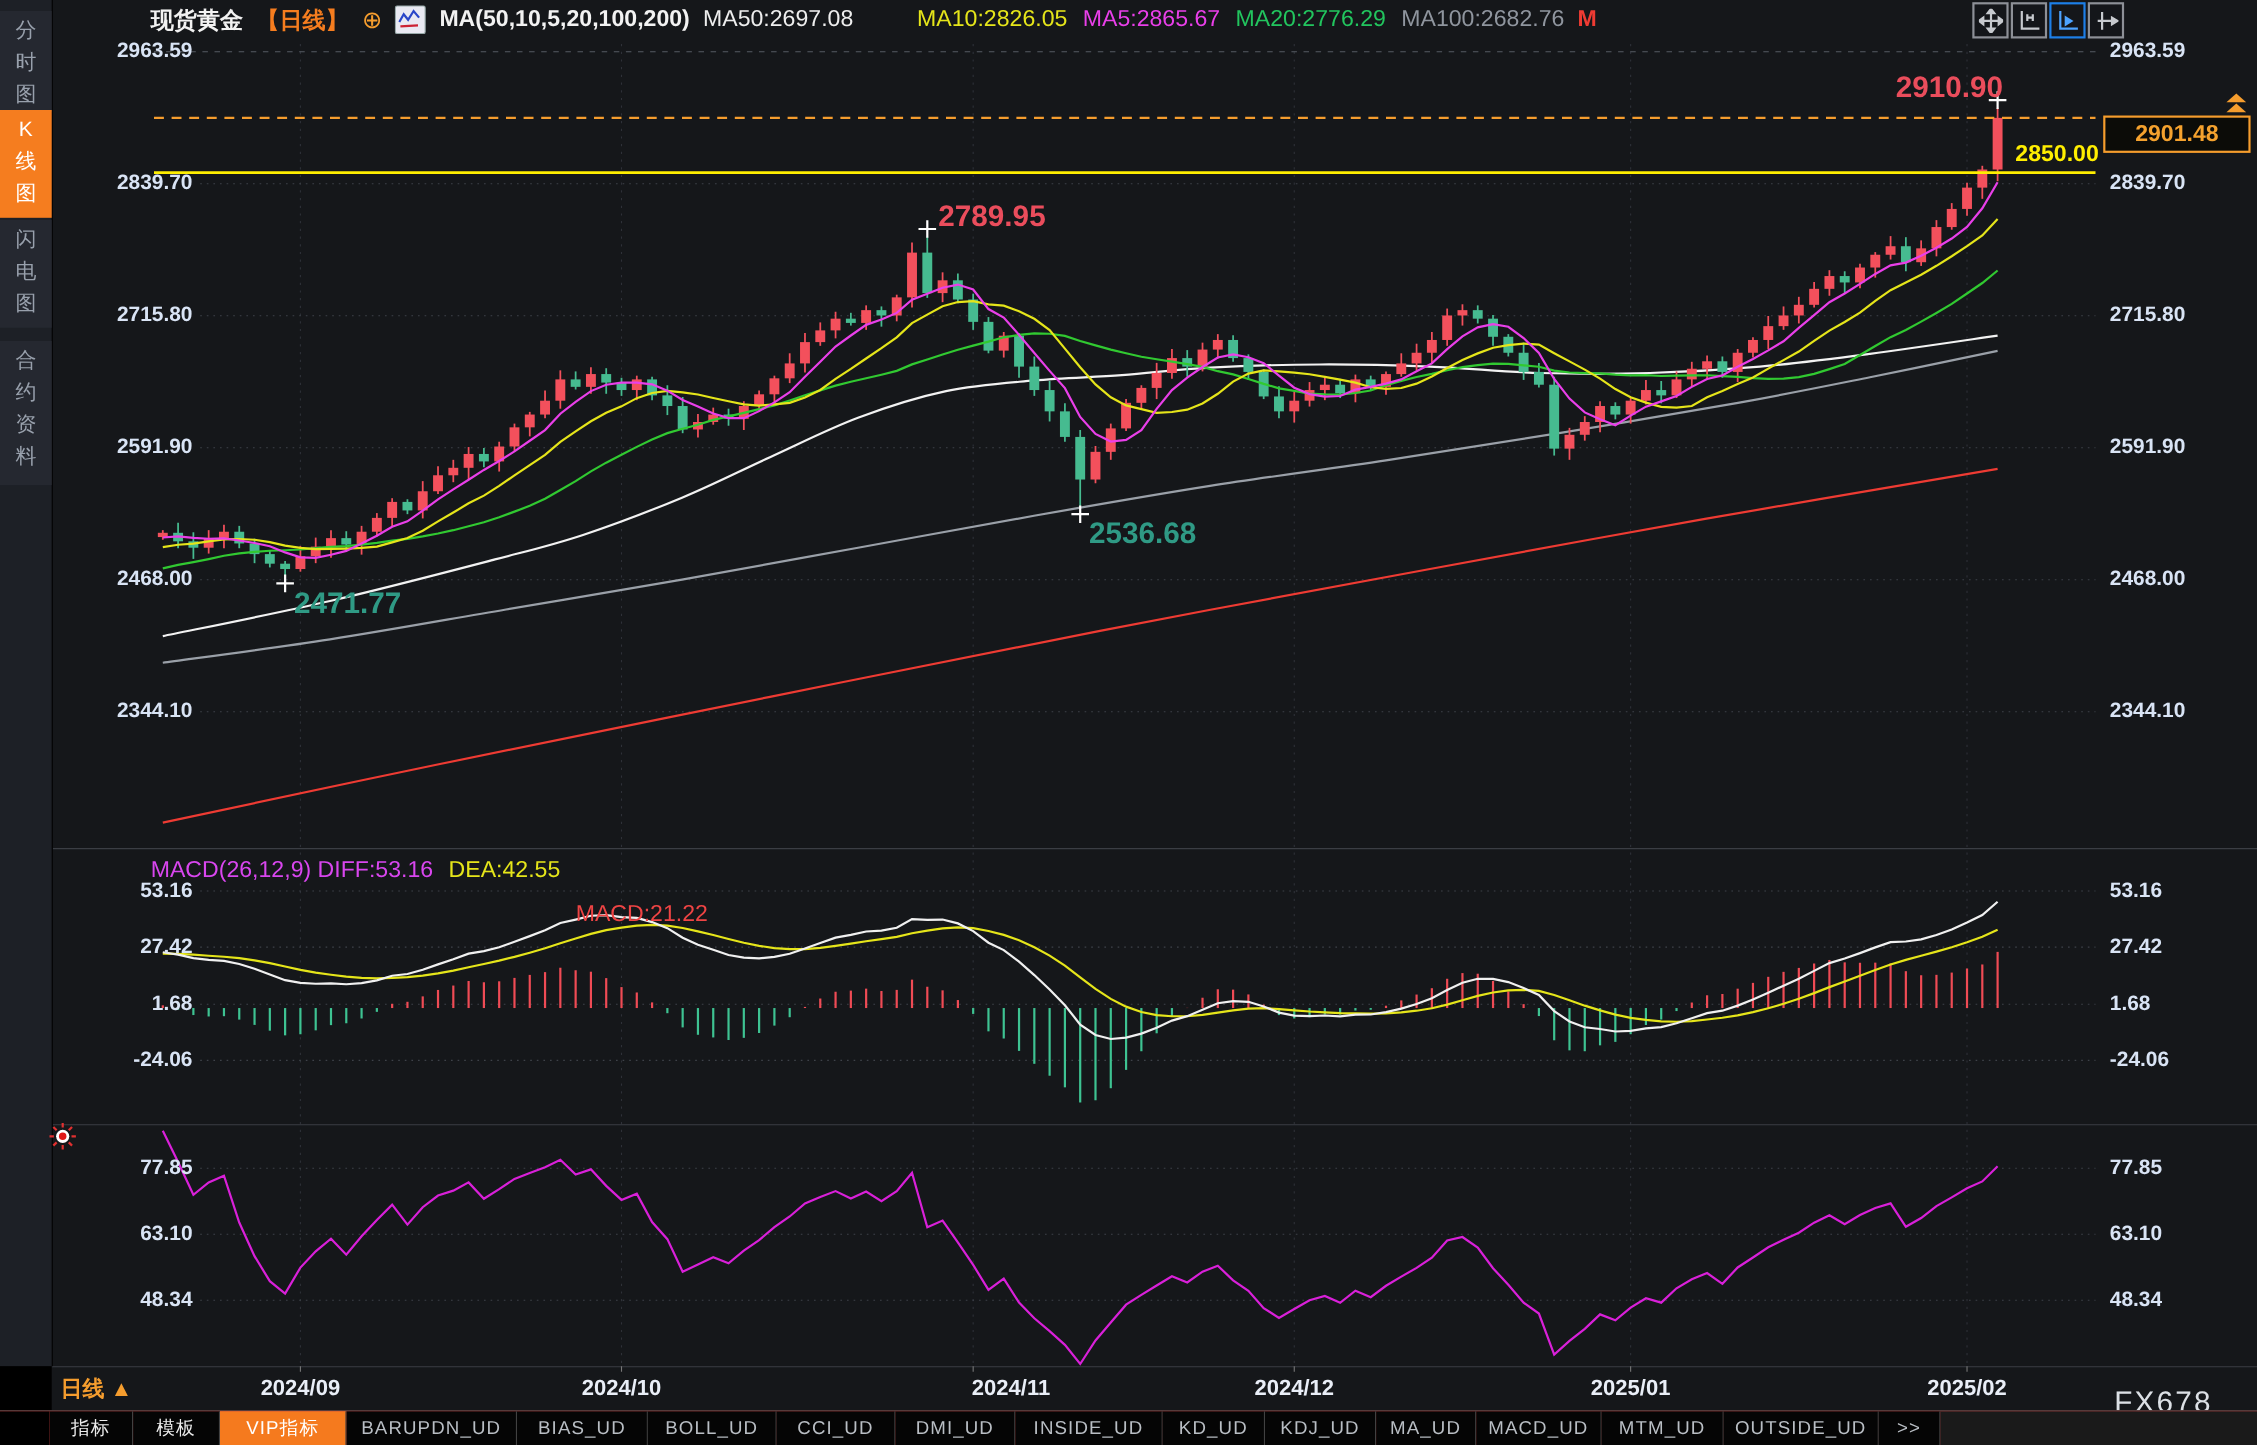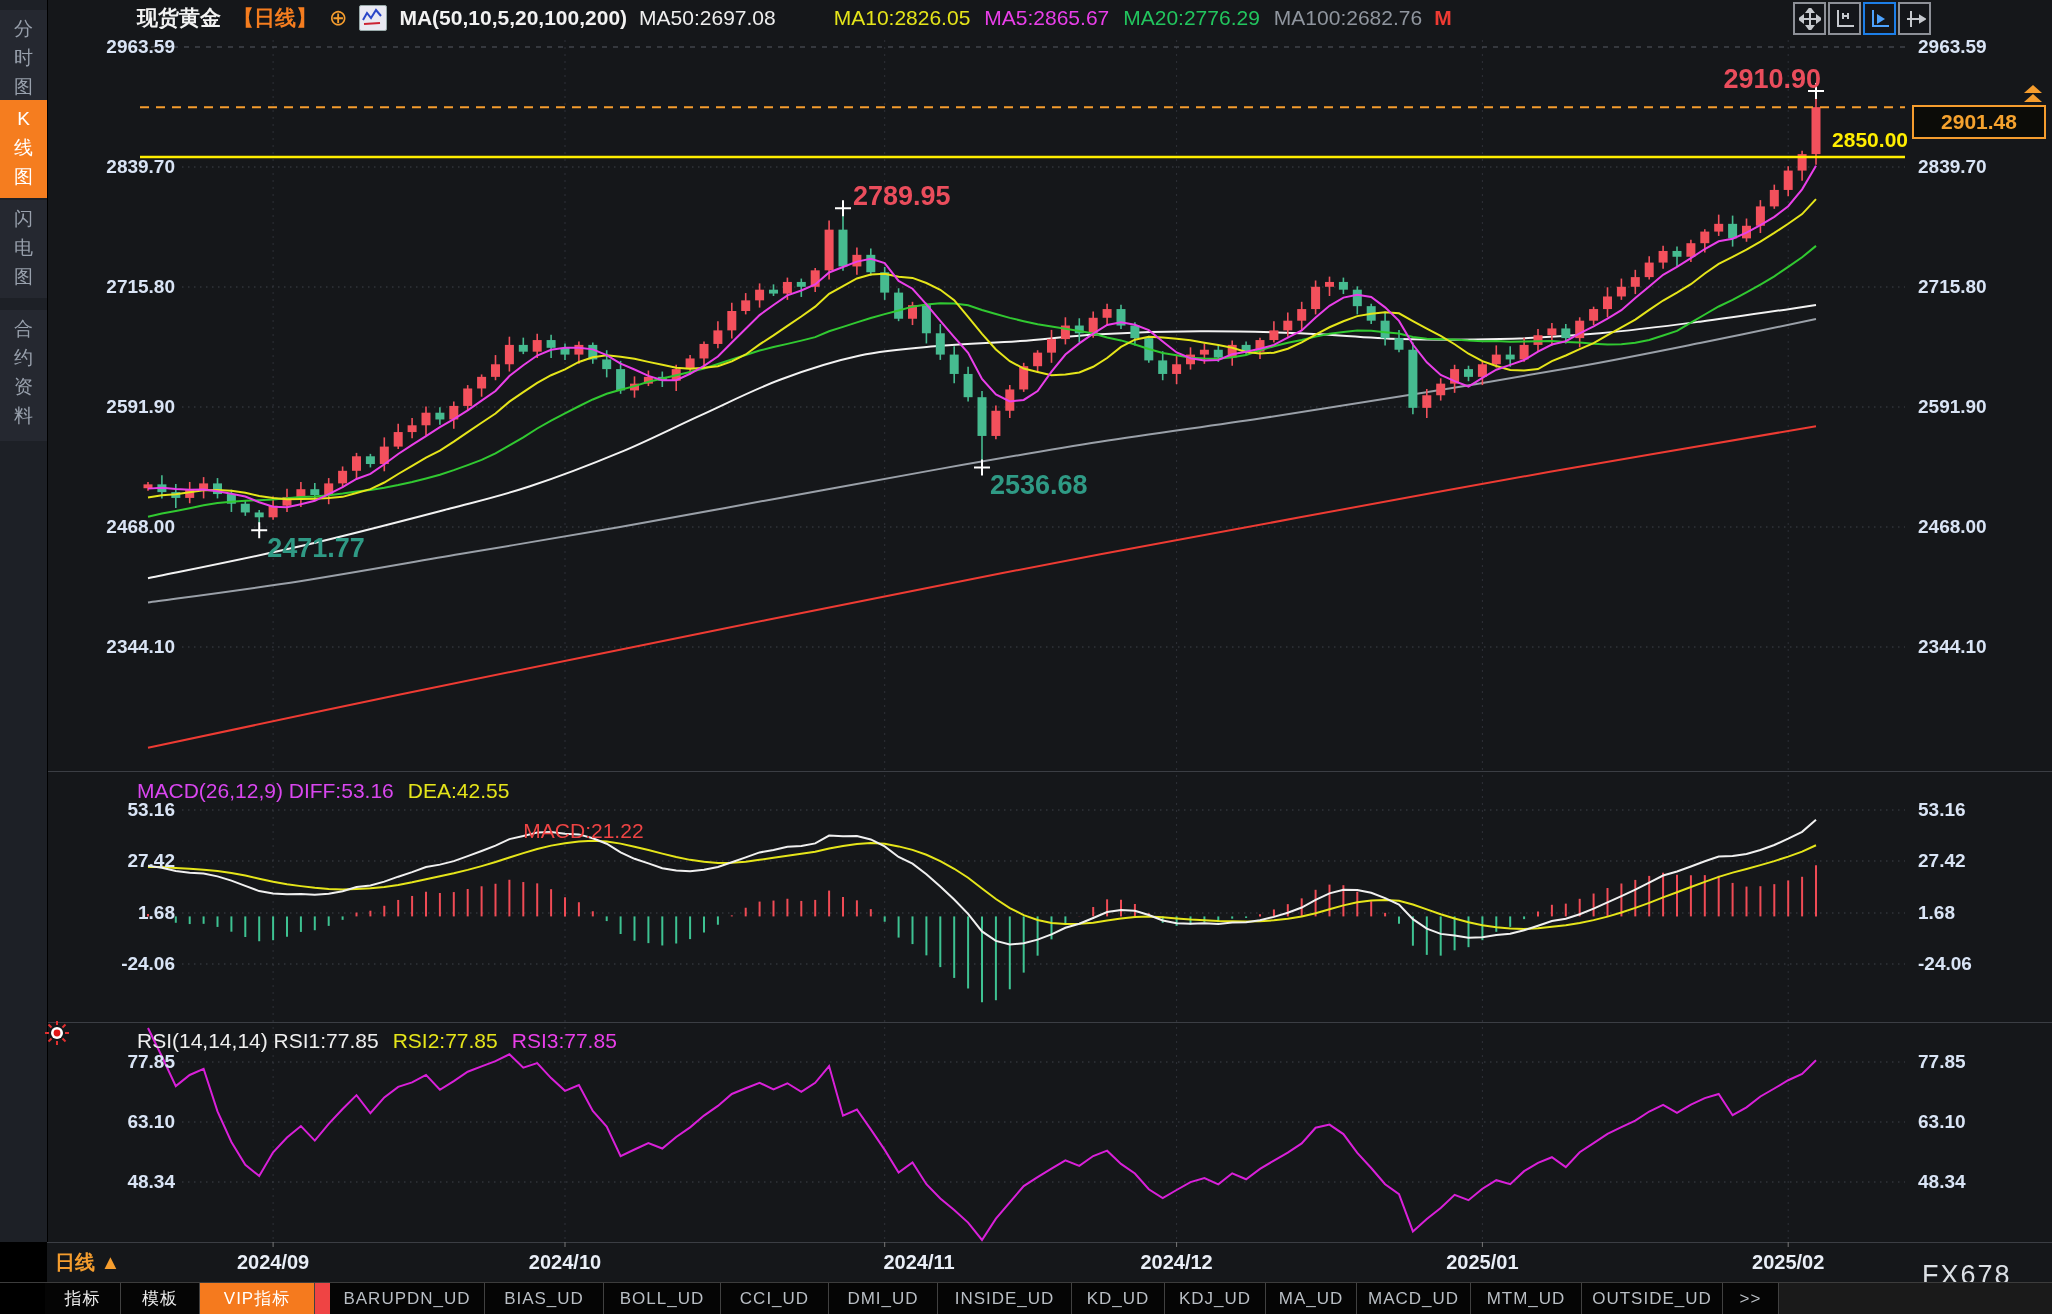--- a/index.html
+++ b/index.html
@@ -575,25 +575,20 @@
       <div class="axis-label ax-right" style="top: 1122px;">63.10</div>
       <div class="axis-label ax-left" style="top: 1182px;">48.34</div>
       <div class="axis-label ax-right" style="top: 1182px;">48.34</div>
     </div>
 
   <div class="pane-header" id="macd-header" style="top:779px;">
       <span style="color: #d946ef;">MACD(26,12,9) DIFF:53.16</span>
       <span style="color: rgb(229, 229, 26);">DEA:42.55</span>
       <span style="color: #ef4444; margin-top: 40px;">MACD:21.22</span>
     </div>
-  <div class="pane-header" id="rsi-header" style="top:1029px;">
-      <span style="color: rgb(238, 238, 238);">RSI(14,14,14) RSI1:77.85</span>
-      <span style="color: rgb(229, 229, 26);">RSI2:77.85</span>
-      <span style="color: rgb(233, 63, 233);">RSI3:77.85</span>
-    </div>
 
   <div id="alert-icon">
     <svg width="26" height="26" viewBox="0 0 26 26">
       <g stroke="#e03030" stroke-width="2">
         <line x1="13" y1="1" x2="13" y2="5"></line>
           <line x1="13" y1="21" x2="13" y2="25"></line>
         <line x1="1" y1="13" x2="5" y2="13"></line>
           <line x1="21" y1="13" x2="25" y2="13"></line>
         <line x1="4.5" y1="4.5" x2="7.5" y2="7.5"></line>
           <line x1="18.5" y1="18.5" x2="21.5" y2="21.5"></line>
@@ -623,21 +618,21 @@
       <div class="month-label" style="left: 1482.4px;">2025/01</div>
       <div class="month-label" style="left: 1788.2px;">2025/02</div>
     </div>
   <div id="watermark">FX678</div>
 
   <div id="toolbar">
     <div class="corner"></div>
   <div class="tb-tab bright" style="width: 75px; flex: 0 0 auto;">指标</div>
       <div class="tb-tab bright" style="width: 78px; flex: 0 0 auto;">模板</div>
       <div class="tb-tab active" style="width: 114px; flex: 0 0 auto;">VIP指标</div>
-      <div class="tb-tab" style="width: 154px; flex: 0 0 auto; margin-left: 15px;">BARUPDN_UD</div>
+      <div class="tb-tab" style="width: 154px; flex: 0 0 auto;">BARUPDN_UD</div>
       <div class="tb-tab" style="width: 118px; flex: 0 0 auto;">BIAS_UD</div>
       <div class="tb-tab" style="width: 116px; flex: 0 0 auto;">BOLL_UD</div>
       <div class="tb-tab" style="width: 107px; flex: 0 0 auto;">CCI_UD</div>
       <div class="tb-tab" style="width: 108px; flex: 0 0 auto;">DMI_UD</div>
       <div class="tb-tab" style="width: 133px; flex: 0 0 auto;">INSIDE_UD</div>
       <div class="tb-tab" style="width: 92px; flex: 0 0 auto;">KD_UD</div>
       <div class="tb-tab" style="width: 100px; flex: 0 0 auto;">KDJ_UD</div>
       <div class="tb-tab" style="width: 90px; flex: 0 0 auto;">MA_UD</div>
       <div class="tb-tab" style="width: 113px; flex: 0 0 auto;">MACD_UD</div>
       <div class="tb-tab" style="width: 110px; flex: 0 0 auto;">MTM_UD</div>

